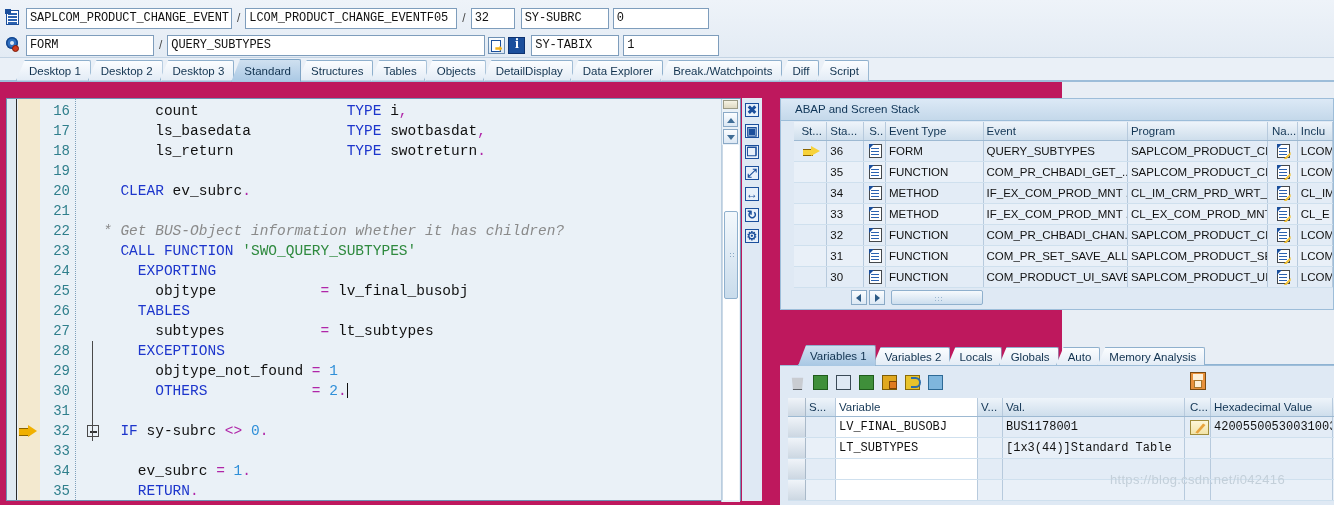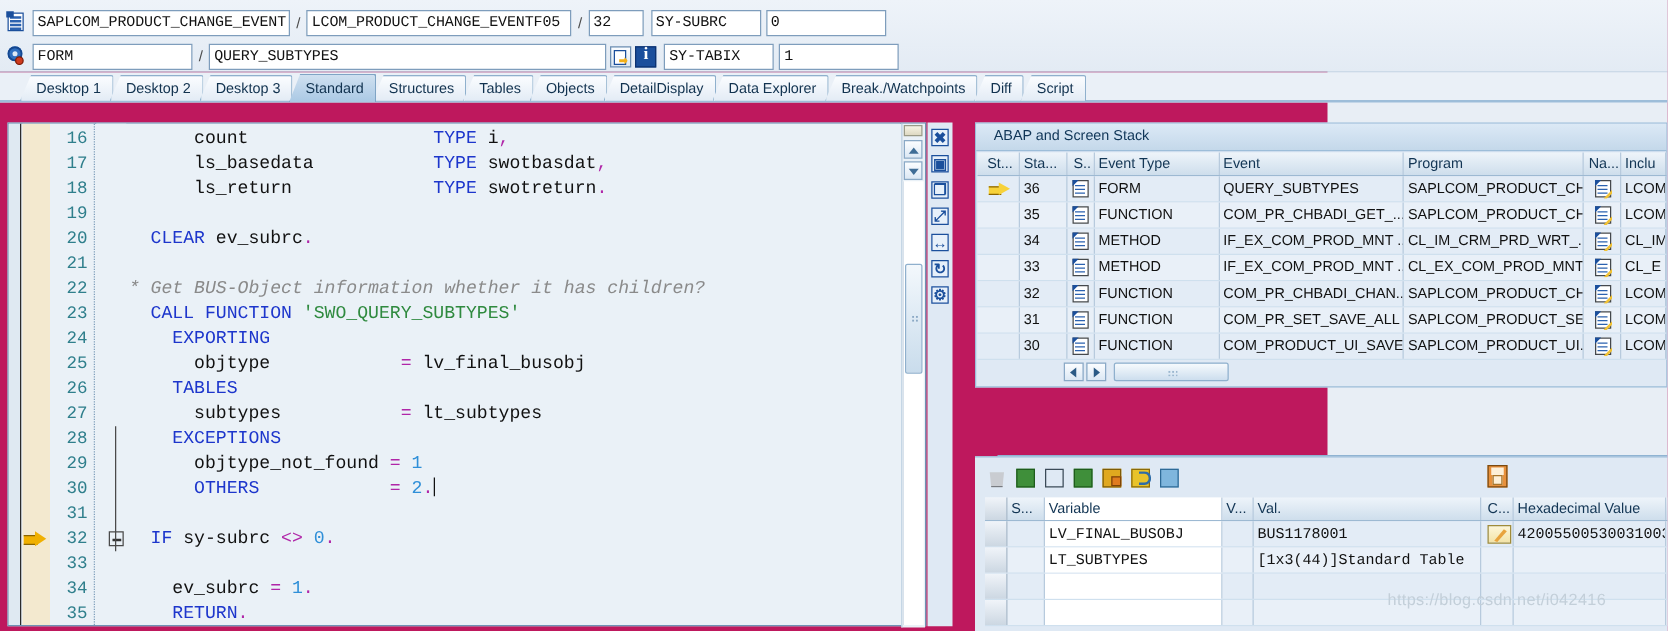--- a/index.html
+++ b/index.html
@@ -235,21 +235,21 @@
     position: absolute; left: 780px; top: 98px; width: 554px; height: 212px;
     background: #dfe9f4; border: 1px solid #9dbdd9;
   }
   .panel-title {
     position: absolute; left: 0; top: 0; width: 100%; height: 22px;
     background: linear-gradient(#dce9f6, #c4d8ea);
     border-bottom: 1px solid #9dbdd9;
     line-height: 21px; padding-left: 14px;
     font-size: 11.5px; color: #0f3557;
   }
-  .grid { position: absolute; left: 1px; top: 23px; right: 0; }
+  .grid { position: absolute; left: 1px; top: 23px; right: 0; padding-left: 12px; }
   .grow { display: flex; height: 21px; align-items: stretch; }
   .ghead {
     background: linear-gradient(#eef4fa, #cedeec);
     border-bottom: 1px solid #9db9d2;
     height: 19px;
   }
   .gcell {
     border-right: 1px solid #b7cadd;
     padding-left: 3px; font-size: 11.5px; line-height: 19px;
     white-space: nowrap; overflow: hidden;
@@ -718,20 +718,28 @@
       <div class="hs-btn r"></div>
       <div class="hs-thumb">
           <span class="grip"></span>
         </div>
     </div>
   </div>
 
   <div class="varspanel">
     <div class="vtabbar">
       <div class="base"></div>
+      <div class="vtabs" id="vtabs-host">
+          <div class="vtab active"><span>Variables 1</span></div>
+          <div class="vtab"><span>Variables 2</span></div>
+          <div class="vtab"><span>Locals</span></div>
+          <div class="vtab"><span>Globals</span></div>
+          <div class="vtab"><span>Auto</span></div>
+          <div class="vtab"><span>Memory Analysis</span></div>
+        </div>
     </div>
     <div class="vbody">
       <div class="vtoolbar" id="vtoolbar-host">
           <div class="vt-ico">
             <span style="position: absolute; left: 2px; top: 2px; width: 15px; height: 15px; background: rgb(201, 204, 209); clip-path: polygon(12% 18%, 88% 18%, 80% 100%, 20% 100%); border: 1px solid rgb(92, 97, 102);"></span>
           </div>
           <div class="vt-ico">
             <span style="position: absolute; left: 2px; top: 2px; width: 15px; height: 15px; background: rgb(63, 143, 58); border: 1px solid rgb(31, 92, 28);"></span>
           </div>
           <div class="vt-ico">

